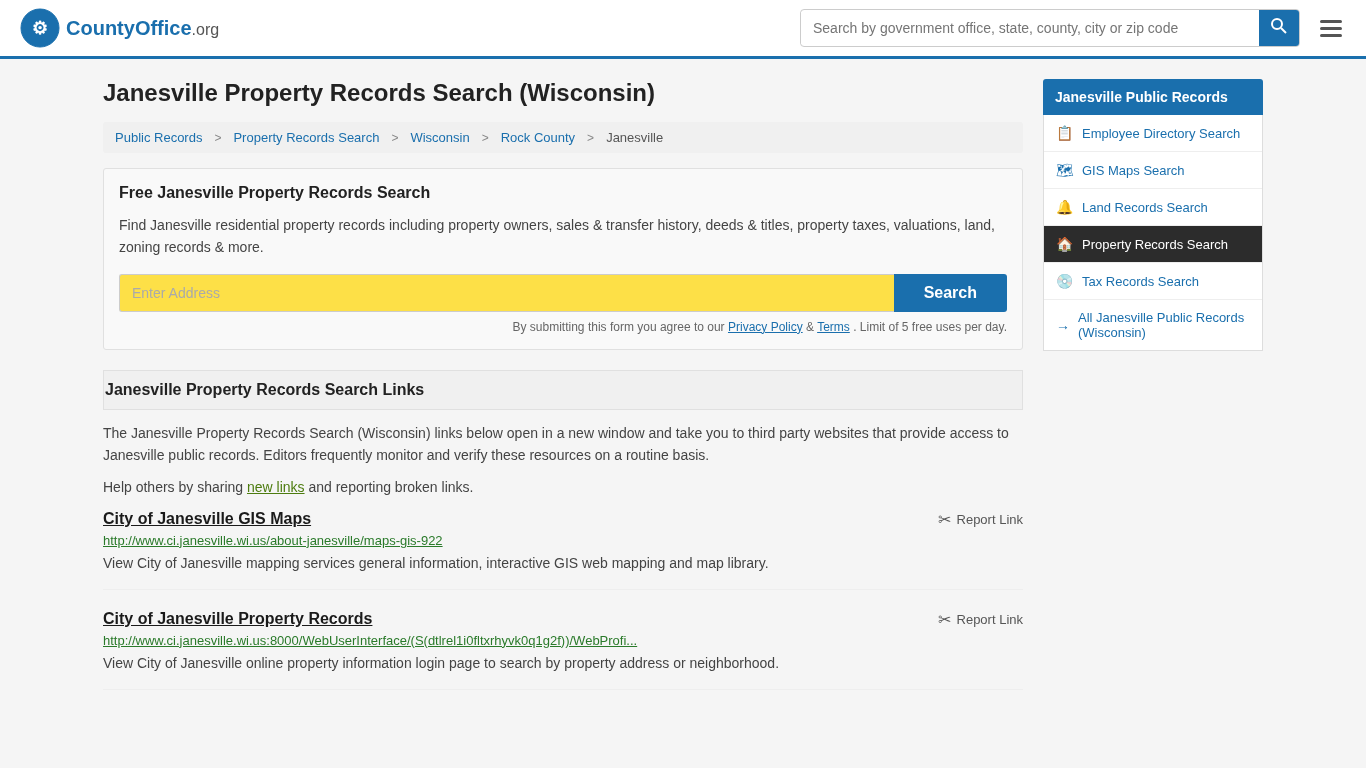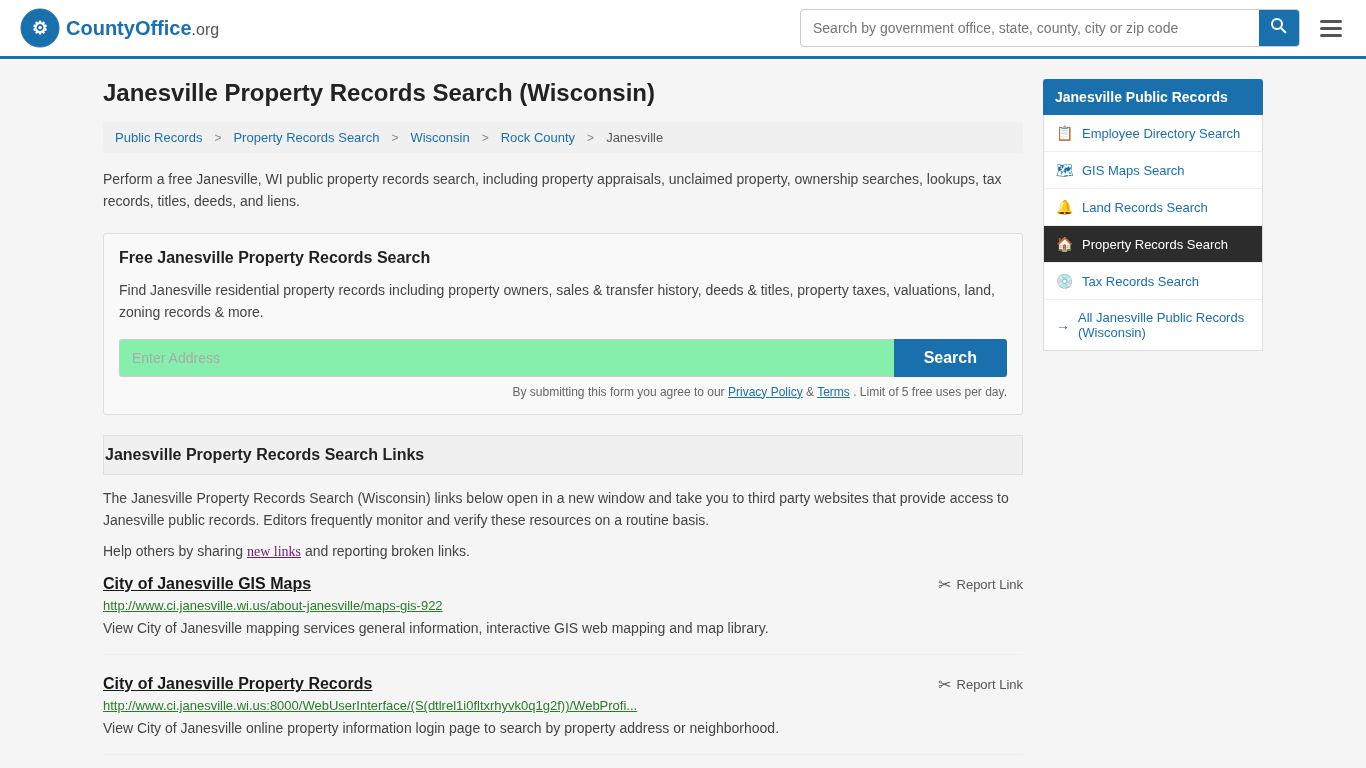--- a/index.html
+++ b/index.html
@@ -151,21 +151,21 @@
       margin-bottom: 8px;
     }
     .address-search input {
       flex: 1;
       border: 1px solid #ccc;
       padding: 10px 12px;
       font-size: 14px;
       outline: none;
       border-right: none;
       border-radius: 3px 0 0 3px;
-      background: #86efac;
+      background: #fde047;
       color: #555;
     }
     .address-search input::placeholder { color: #aaa; }
     .search-btn {
       background: #1a6fad;
       color: white;
       border: none;
       padding: 10px 30px;
       font-size: 16px;
       font-weight: bold;
@@ -200,23 +200,22 @@
       line-height: 1.6;
       margin-bottom: 12px;
       font-size: 14px;
     }
     .help-text {
       margin-bottom: 15px;
       font-size: 14px;
       color: #444;
     }
     .help-text a {
-      color: #701a75;
+      color: #4d7c0f;
       text-decoration: underline;
-      font-family: Liberation Serif, serif;
     }
 
     
     .link-item {
       margin-bottom: 20px;
       border-bottom: 1px solid #eee;
       padding-bottom: 15px;
     }
     .link-item-header {
       display: flex;
@@ -346,21 +345,20 @@
       <span class="separator">&gt;</span>
       <a href="#">Property Records Search</a>
       <span class="separator">&gt;</span>
       <a href="#">Wisconsin</a>
       <span class="separator">&gt;</span>
       <a href="#">Rock County</a>
       <span class="separator">&gt;</span>
       <span class="current">Janesville</span>
     </div>
 
-    <p class="description">Perform a free Janesville, WI public property records search, including property appraisals, unclaimed property, ownership searches, lookups, tax records, titles, deeds, and liens.</p>
 
     <div class="section">
       <h2 class="section-title">Free Janesville Property Records Search</h2>
       <p class="section-desc">Find Janesville residential property records including property owners, sales &amp; transfer history, deeds &amp; titles, property taxes, valuations, land, zoning records &amp; more.</p>
 
       <div class="address-search">
         <input type="text" placeholder="Enter Address" style="">
         <button class="search-btn">Search</button>
       </div>
 

